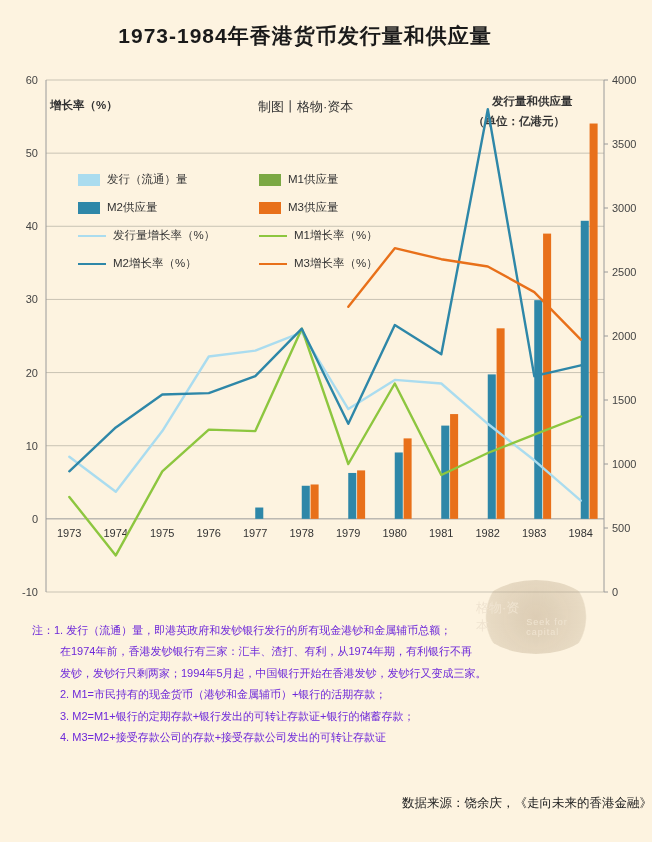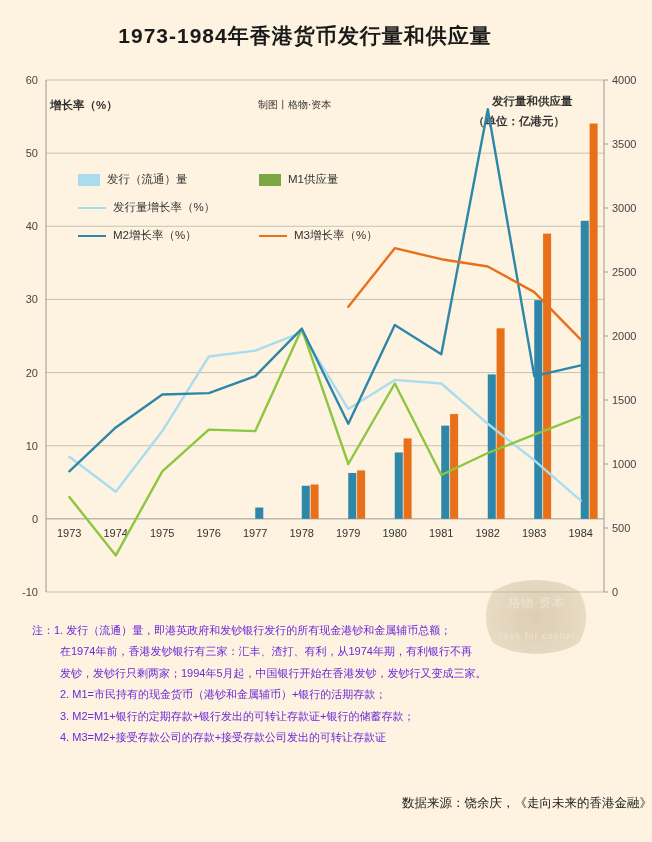--- a/index.html
+++ b/index.html
@@ -12,33 +12,33 @@
   }
   #title{
     position:absolute;left:0;top:22px;width:610px;
     text-align:center;font-size:21px;font-weight:bold;color:#1a1a1a;
     letter-spacing:1px;
   }
   #plotwrap{
     position:absolute;left:0;top:72px;width:652px;height:540px;
   }
   .axlabel{position:absolute;font-size:11.5px;color:#333;font-weight:bold;text-align:right;}
-  .credit{position:absolute;font-size:10px;color:#333;}
+  .credit{position:absolute;font-size:13px;color:#333;}
   #legend{position:absolute;left:78px;top:100px;width:330px;font-size:11.5px;color:#333;}
   .lgrow{display:flex;margin-bottom:13px;gap:32px;}
   .lgitem{display:flex;align-items:center;width:168px;}
   .swatch{width:22px;height:12px;margin-right:7px;flex:none;}
   .lswatch{width:28px;height:0;border-top:2.5px solid #000;margin-right:7px;flex:none;}
   #notes{position:absolute;left:32px;top:620px;width:600px;font-size:11px;color:#6d28d9;line-height:1.95;}
   #notes .ind{padding-left:28px;}
   #source{position:absolute;left:0;top:795px;width:652px;text-align:right;font-size:12.5px;color:#222;}
   #watermark{
     position:absolute;left:476px;top:508px;width:120px;height:74px;
     border-radius:50%;
-    display:flex;flex-direction:column;align-items:center;justify-content:center;
+    display:flex;flex-direction:row;align-items:center;justify-content:center;
     color:#efe3d0;font-size:13px;opacity:.95;pointer-events:none;
   }
   #watermark .wm2{font-size:9px;letter-spacing:1px;margin-top:19px;}
   svg{position:absolute;left:0;top:0;}
 </style>
 </head>
 <body>
 
 <div id="title">1973-1984年香港货币发行量和供应量</div>
 
@@ -152,22 +152,36 @@
         <span class="swatch" style="background:#aadcef"></span>
         <span>发行（流通）量</span>
       </div>
       <div class="lgitem">
         <span class="swatch" style="background:#7ba844"></span>
         <span>M1供应量</span>
       </div>
     </div>
     <div class="lgrow">
       <div class="lgitem">
+        <span class="swatch" style="background:#2e87a8"></span>
+        <span>M2供应量</span>
+      </div>
+      <div class="lgitem">
+        <span class="swatch" style="background:#e8701a"></span>
+        <span>M3供应量</span>
+      </div>
+    </div>
+    <div class="lgrow">
+      <div class="lgitem">
         <span class="lswatch" style="border-top-color:#aadcef"></span>
         <span>发行量增长率（%）</span>
+      </div>
+      <div class="lgitem">
+        <span class="lswatch" style="border-top-color:#8dc63f"></span>
+        <span>M1增长率（%）</span>
       </div>
     </div>
     <div class="lgrow">
       <div class="lgitem">
         <span class="lswatch" style="border-top-color:#2e87a8"></span>
         <span>M2增长率（%）</span>
       </div>
       <div class="lgitem">
         <span class="lswatch" style="border-top-color:#e8701a"></span>
         <span>M3增长率（%）</span>

